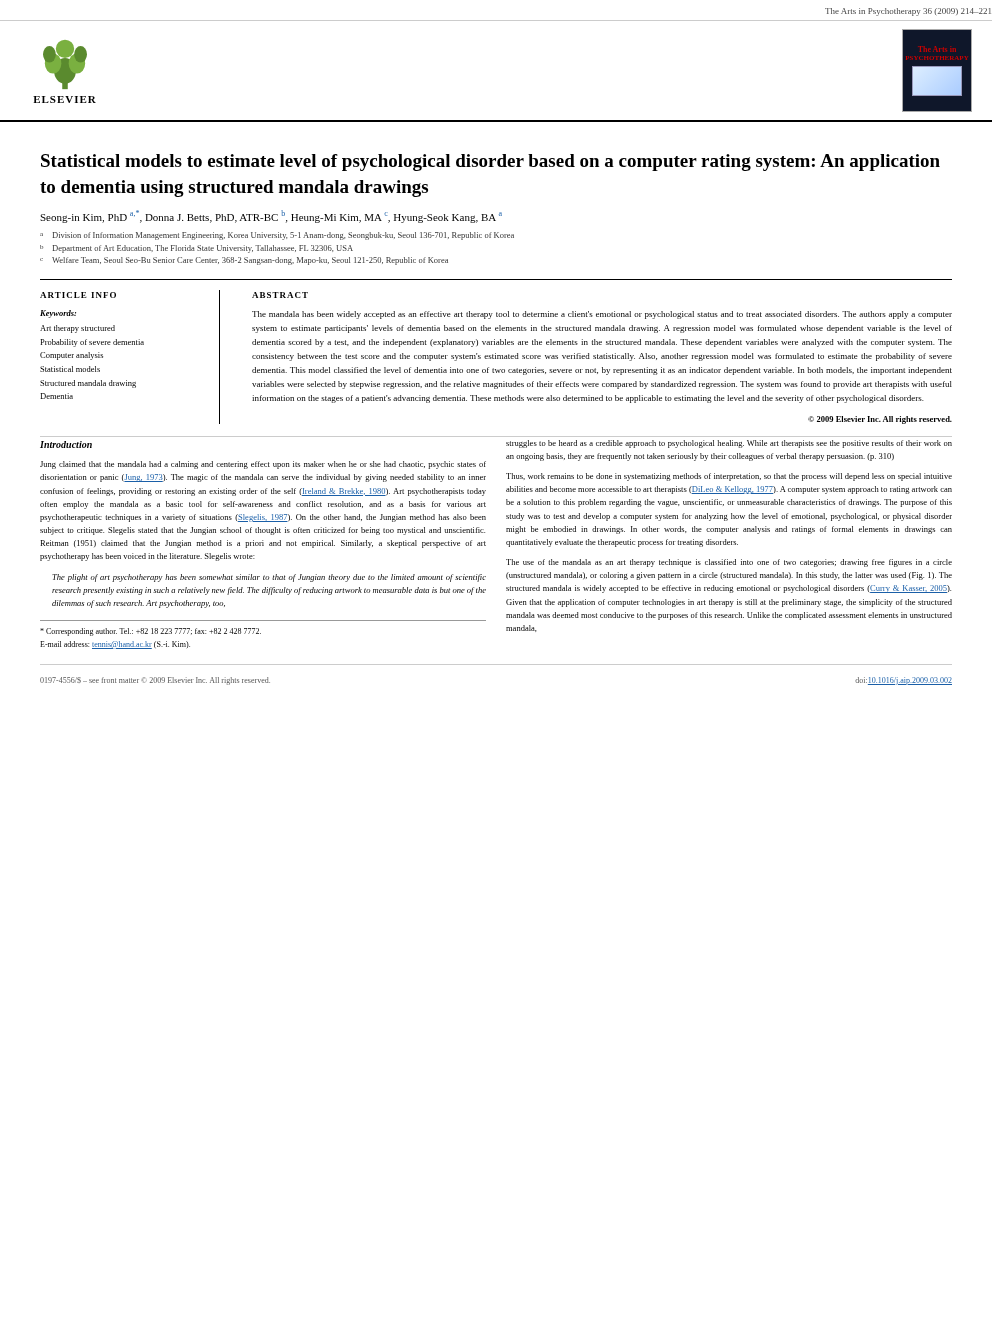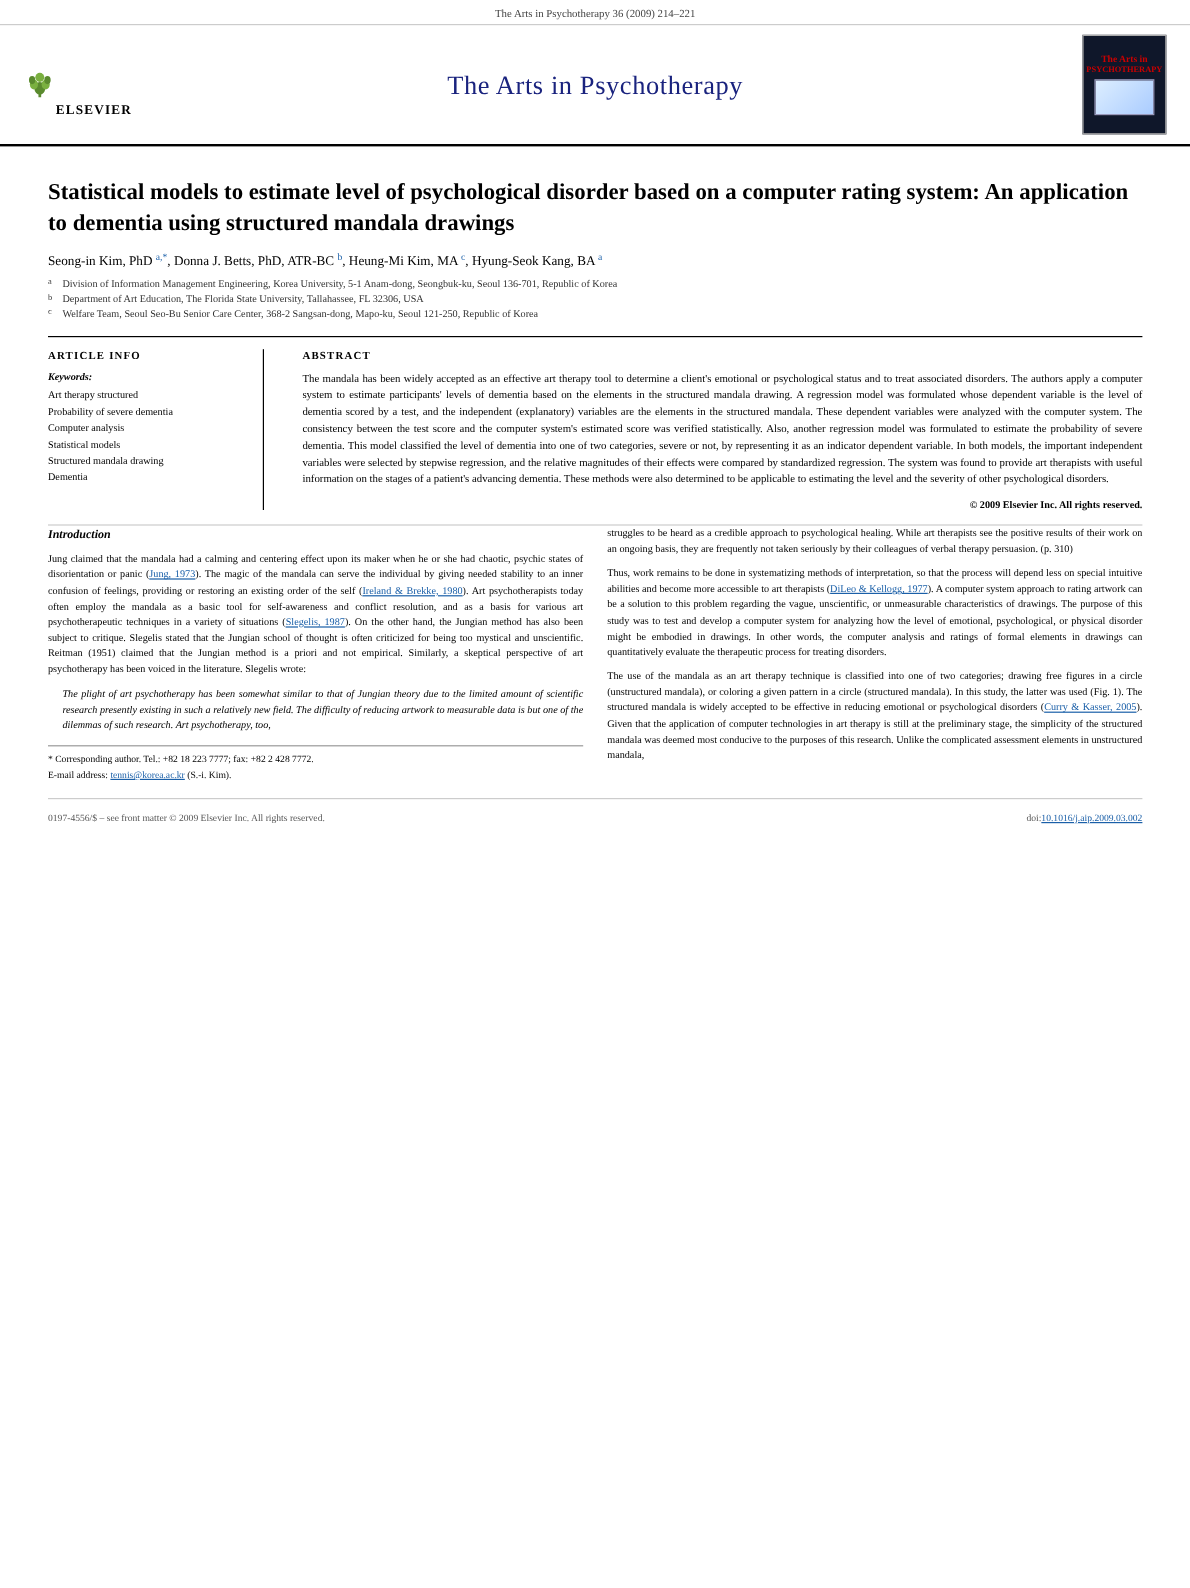--- a/index.html
+++ b/index.html
@@ -7,39 +7,40 @@
       background: #fff;
       font-family: 'Times New Roman', Times, serif;
       font-size: 10px;
       color: #000;
       width: 992px;
       min-height: 1323px;
     }
 
     
     .top-bar {
-      text-align: center;
+      text-align: right;
       font-size: 9px;
       color: #444;
       padding: 6px 0 4px;
       border-bottom: 1px solid #ccc;
     }
 
     
     .journal-header {
       display: flex;
       align-items: center;
       justify-content: space-between;
       padding: 8px 20px;
       border-bottom: 2px solid #000;
     }
     .journal-header .elsevier-logo {
       width: 90px;
       display: flex;
-      align-items: flex-end;
+      flex-direction: column;
+      align-items: center;
     }
     .elsevier-tree {
       width: 70px;
       height: 55px;
     }
     .elsevier-text {
       font-size: 11px;
       font-weight: bold;
       letter-spacing: 1px;
       color: #000;
@@ -273,21 +274,20 @@
       <ellipse cx="22" cy="30" rx="9" ry="11" fill="#7ab040"></ellipse>
       <ellipse cx="48" cy="30" rx="9" ry="11" fill="#7ab040"></ellipse>
       <ellipse cx="18" cy="20" rx="7" ry="9" fill="#5a8a2e"></ellipse>
       <ellipse cx="52" cy="20" rx="7" ry="9" fill="#5a8a2e"></ellipse>
       <ellipse cx="35" cy="14" rx="10" ry="10" fill="#7ab040"></ellipse>
     </svg>
     <div class="elsevier-text">ELSEVIER</div>
   </div>
 
   <div class="journal-center">
-    <div class="journal-title-main">The Arts in Psychotherapy</div>
   </div>
 
   <div class="journal-logo-right">
     <div class="logo-box">
       <div class="logo-title">The Arts in</div>
       <div style="font-size:7px; font-weight:bold; color:#c00;">PSYCHOTHERAPY</div>
       <div style="width:50px;height:30px;background:linear-gradient(135deg,#ddeeff,#aaccff);margin-top:4px;border:1px solid #99b;"></div>
     </div>
   </div>
 </div>
@@ -340,21 +340,21 @@
   <div class="body-two-col">
 
     <div class="body-left">
       <div class="section-heading">Introduction</div>
       <div class="body-para">Jung claimed that the mandala had a calming and centering effect upon its maker when he or she had chaotic, psychic states of disorientation or panic (<span class="link-text">Jung, 1973</span>). The magic of the mandala can serve the individual by giving needed stability to an inner confusion of feelings, providing or restoring an existing order of the self (<span class="link-text">Ireland &amp; Brekke, 1980</span>). Art psychotherapists today often employ the mandala as a basic tool for self-awareness and conflict resolution, and as a basis for various art psychotherapeutic techniques in a variety of situations (<span class="link-text">Slegelis, 1987</span>). On the other hand, the Jungian method has also been subject to critique. Slegelis stated that the Jungian school of thought is often criticized for being too mystical and unscientific. Reitman (1951) claimed that the Jungian method is a priori and not empirical. Similarly, a skeptical perspective of art psychotherapy has been voiced in the literature. Slegelis wrote:</div>
       <div class="indent-para">The plight of art psychotherapy has been somewhat similar to that of Jungian theory due to the limited amount of scientific research presently existing in such a relatively new field. The difficulty of reducing artwork to measurable data is but one of the dilemmas of such research. Art psychotherapy, too,</div>
 
       <div class="footer-divider"></div>
       <div class="footnote">
         <div>* Corresponding author. Tel.: +82 18 223 7777; fax: +82 2 428 7772.</div>
-        <div>E-mail address: <span class="link-text">tennis@korea.ac.kr</span> (S.-i. Kim).</div>
+        <div>E-mail address: <span class="link-text">tennis@hand.ac.kr</span> (S.-i. Kim).</div>
       </div>
     </div>
 
     <div class="body-right">
       <div class="body-para">struggles to be heard as a credible approach to psychological healing. While art therapists see the positive results of their work on an ongoing basis, they are frequently not taken seriously by their colleagues of verbal therapy persuasion. (p. 310)</div>
       <div class="body-para">Thus, work remains to be done in systematizing methods of interpretation, so that the process will depend less on special intuitive abilities and become more accessible to art therapists (<span class="link-text">DiLeo &amp; Kellogg, 1977</span>). A computer system approach to rating artwork can be a solution to this problem regarding the vague, unscientific, or unmeasurable characteristics of drawings. The purpose of this study was to test and develop a computer system for analyzing how the level of emotional, psychological, or physical disorder might be embodied in drawings. In other words, the computer analysis and ratings of formal elements in drawings can quantitatively evaluate the therapeutic process for treating disorders.</div>
       <div class="body-para">The use of the mandala as an art therapy technique is classified into one of two categories; drawing free figures in a circle (unstructured mandala), or coloring a given pattern in a circle (structured mandala). In this study, the latter was used (Fig. 1). The structured mandala is widely accepted to be effective in reducing emotional or psychological disorders (<span class="link-text">Curry &amp; Kasser, 2005</span>). Given that the application of computer technologies in art therapy is still at the preliminary stage, the simplicity of the structured mandala was deemed most conducive to the purposes of this research. Unlike the complicated assessment elements in unstructured mandala,</div>
     </div>
   </div>
 

